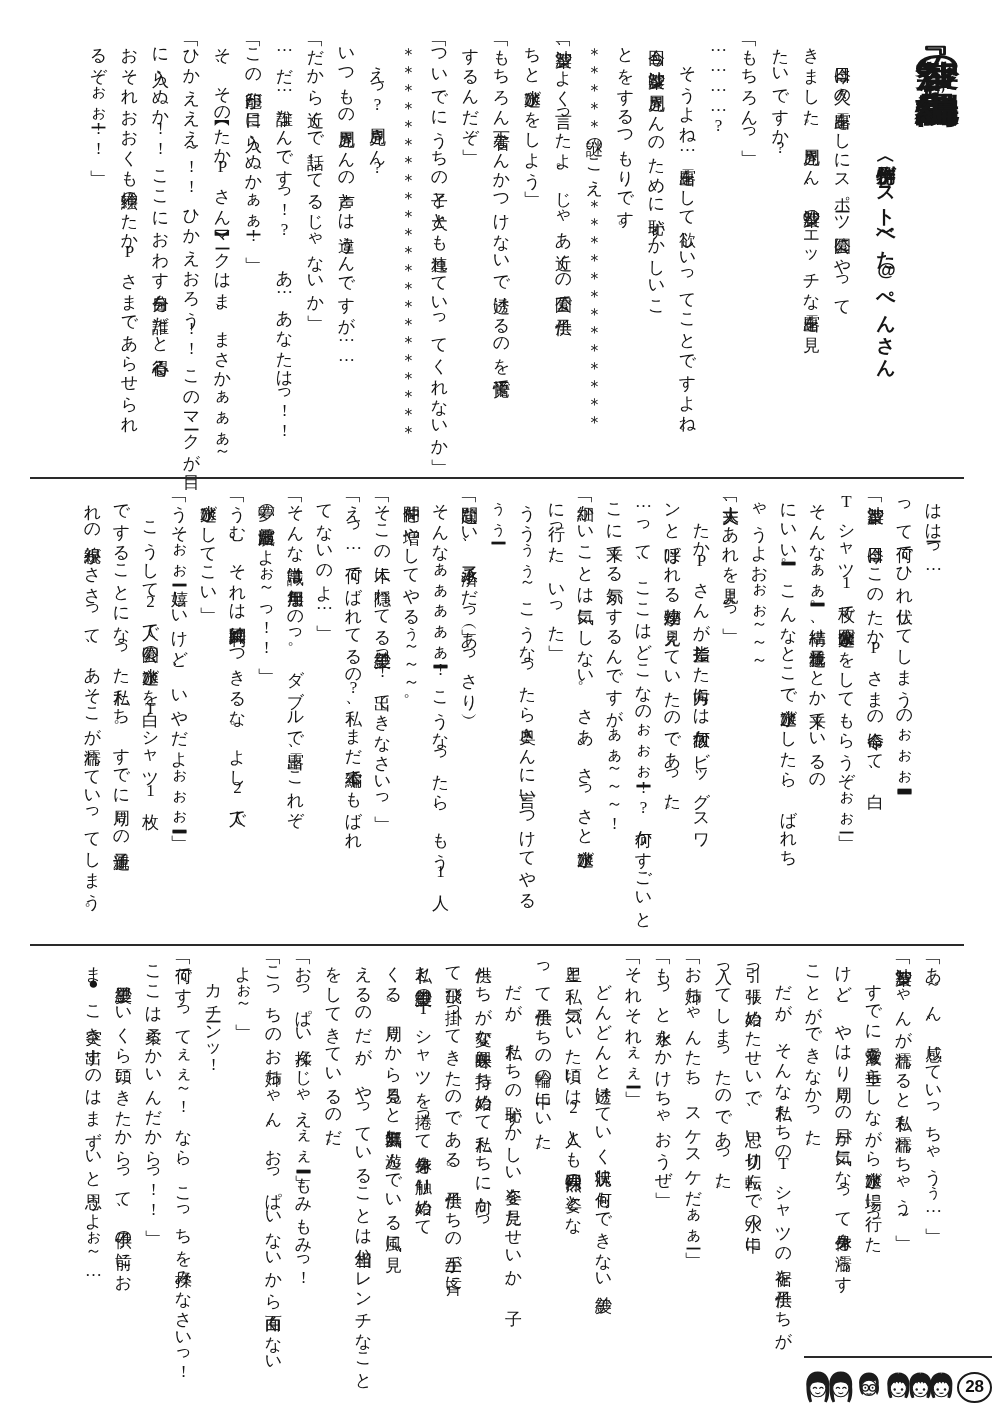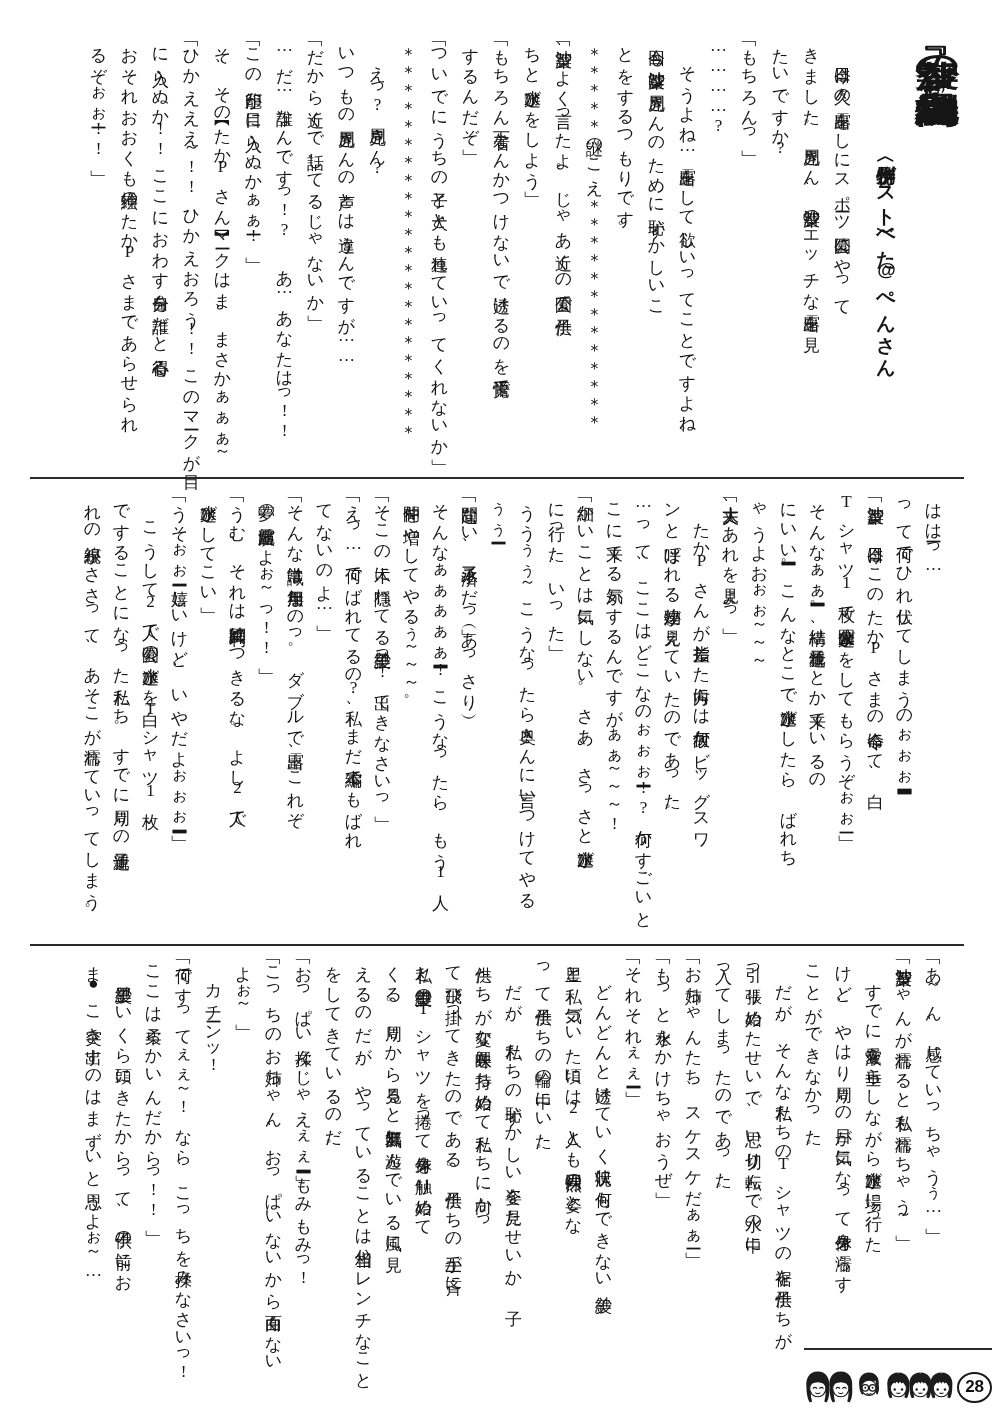--- a/index.html
+++ b/index.html
@@ -32,21 +32,21 @@
     font-weight:bold; font-size:19px; line-height:40px; letter-spacing:0;
     padding-top:115px; margin-left:8px;
   }
   .rule {
     position:absolute; left:30px; right:36px; height:2px; background:#2a2a2a;
   }
   .rule-1 { top:477px; }
   .rule-2 { top:944px; }
   .footer {
     position:absolute; right:8px; bottom:6px; width:188px;
-    border-top:2px solid #2a2a2a; padding-top:17px;
+    border-top:2px solid #2a2a2a; padding-top:9px;
     display:flex; align-items:center;
   }
   .footer svg { display:block; }
   .icon { margin-left:-5px; }
   .icon:first-of-type { margin-left:0; }
   .page-badge {
     margin-left:2px; width:38px; height:27px; border:2px solid #1a1a1a;
     border-radius:50%; display:flex; align-items:center; justify-content:center;
     font-family:"Liberation Sans","DejaVu Sans",sans-serif;
     font-weight:bold; font-size:17px; color:#111; background:#fff;

